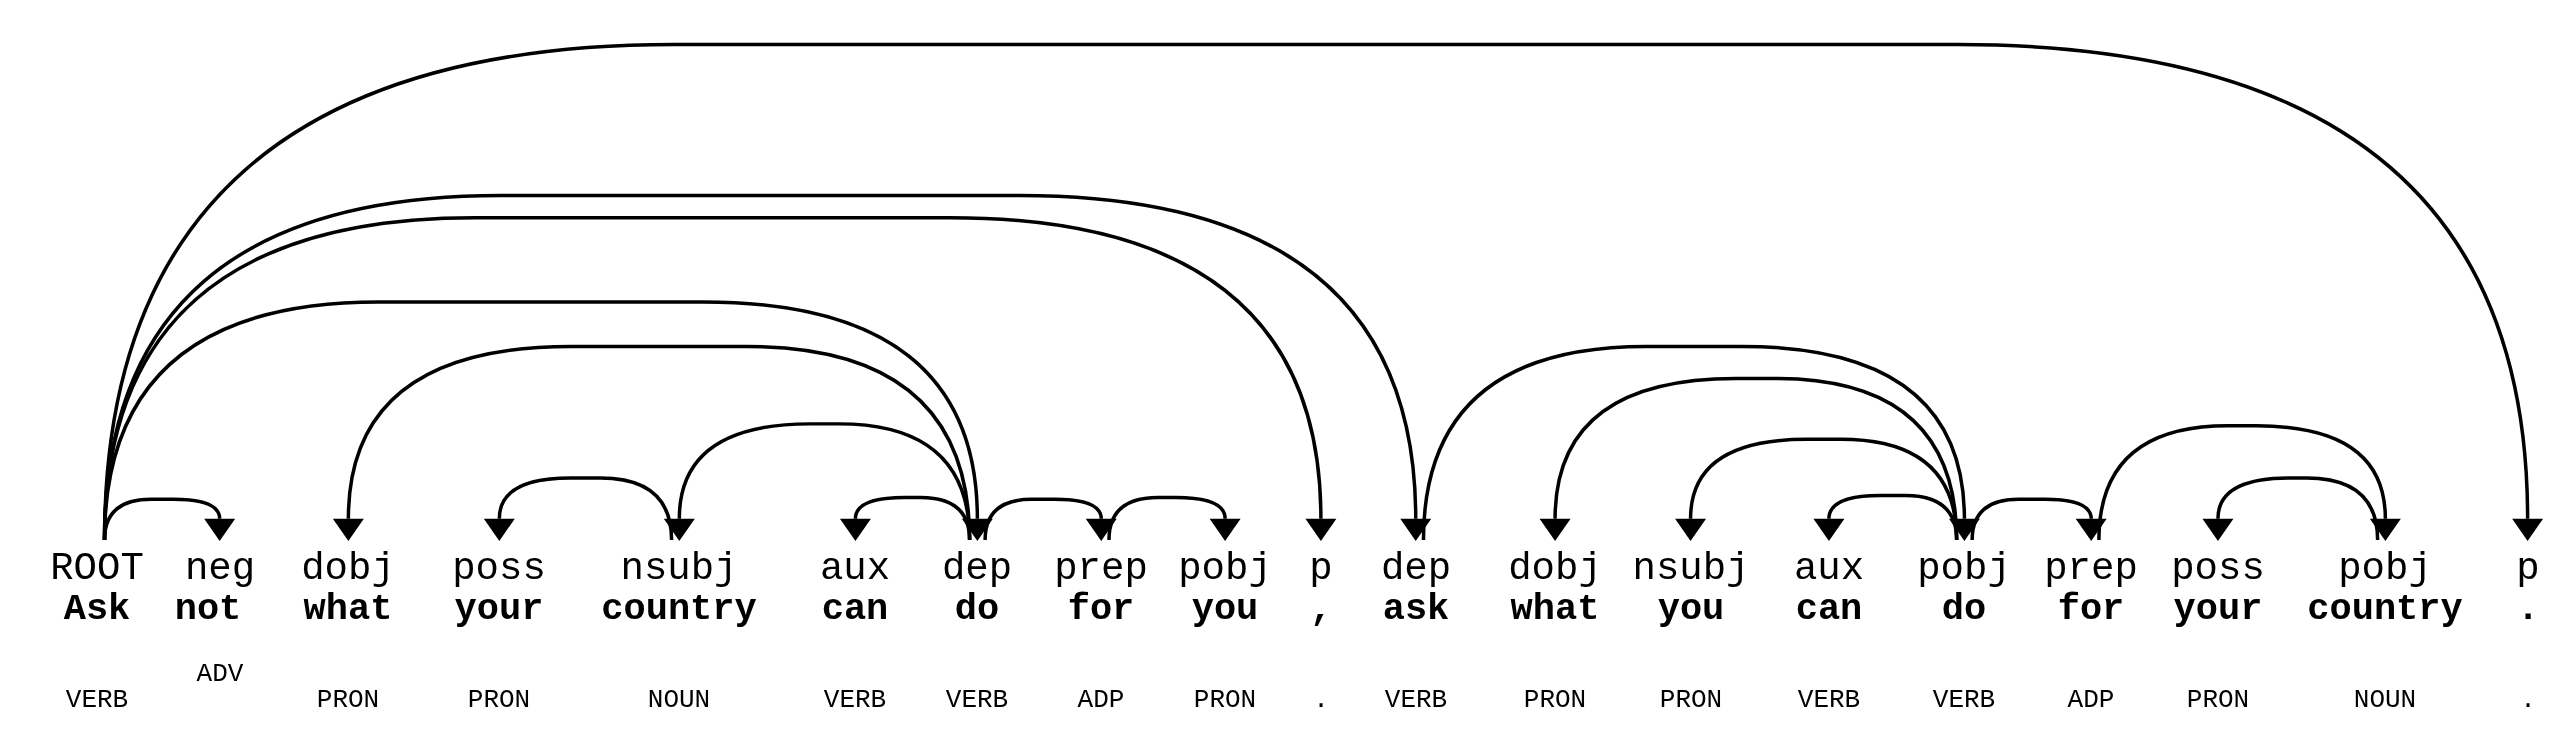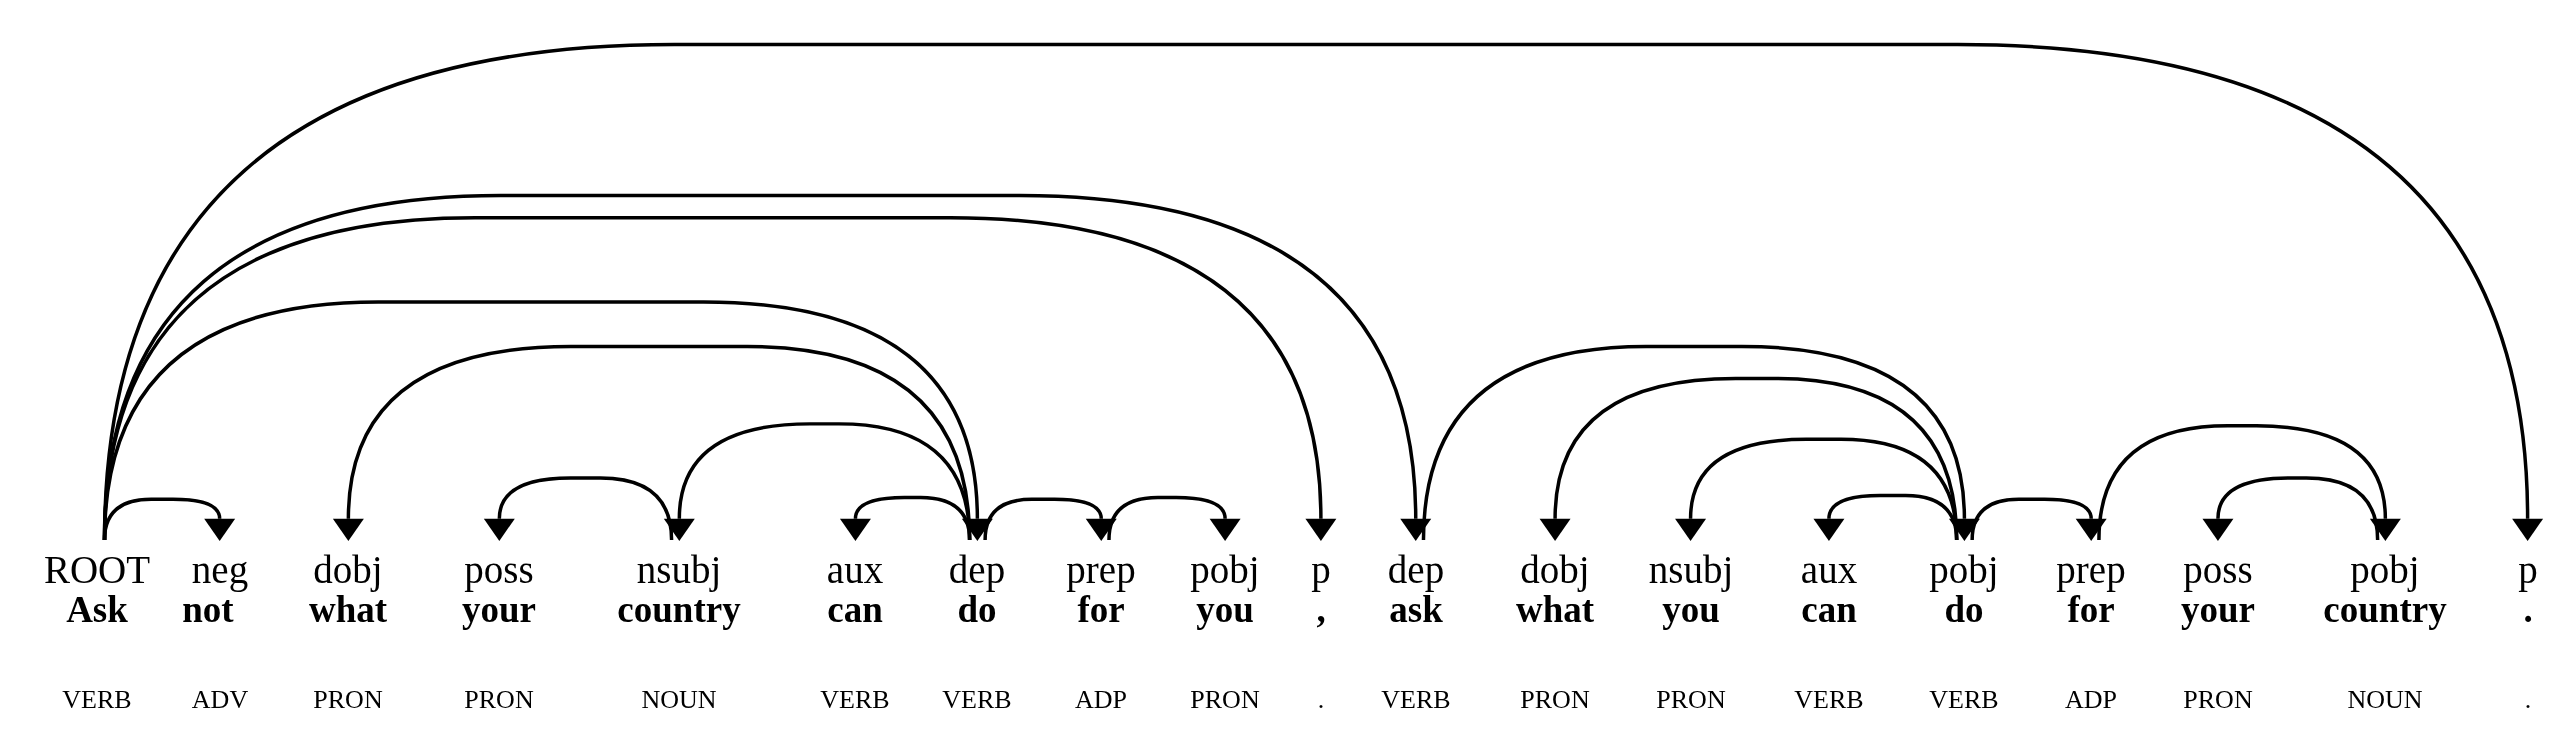--- a/index.html
+++ b/index.html
@@ -9,21 +9,21 @@
     background: #ffffff;
     width: 2576px;
     height: 750px;
     overflow: hidden;
   }
   .stage {
     position: relative;
     width: 2576px;
     height: 738px;
     background: #ffffff;
-    font-family: Liberation Serif, serif;
+    font-family: Liberation Mono, monospace;
   }
   .arcs-canvas {
     position: absolute;
     left: 0;
     top: 0;
   }
   .tokens-layer {
     position: absolute;
     left: 0;
     top: 0;
@@ -131,21 +131,21 @@
         <path class="arc-path" stroke="#000000" stroke-width="3.6" d="M 108 558 Q 108 46 696.8 46 L 2023.2 46 Q 2612 46 2612 536"></path>
         <polygon fill="#000000" points="2596,536 2628,536 2612,559"></polygon>
       </g>
     </svg>
   <div class="tokens-layer">
       <span class="dep-label" style="left: 97px; top: 550px;">ROOT</span>
       <span class="token-word" style="left: 97px; top: 591px;">Ask</span>
       <span class="pos-tag" style="left: 97px; top: 687px;">VERB</span>
       <span class="dep-label" style="left: 220px; top: 550px;">neg</span>
       <span class="token-word" style="left: 208px; top: 591px;">not</span>
-      <span class="pos-tag" style="left: 220px; top: 687px;">ADV</span>
+      <span class="pos-tag" style="left: 220px; top: 661px;">ADV</span>
       <span class="dep-label" style="left: 348px; top: 550px;">dobj</span>
       <span class="token-word" style="left: 348px; top: 591px;">what</span>
       <span class="pos-tag" style="left: 348px; top: 687px;">PRON</span>
       <span class="dep-label" style="left: 499px; top: 550px;">poss</span>
       <span class="token-word" style="left: 499px; top: 591px;">your</span>
       <span class="pos-tag" style="left: 499px; top: 687px;">PRON</span>
       <span class="dep-label" style="left: 679px; top: 550px;">nsubj</span>
       <span class="token-word" style="left: 679px; top: 591px;">country</span>
       <span class="pos-tag" style="left: 679px; top: 687px;">NOUN</span>
       <span class="dep-label" style="left: 855px; top: 550px;">aux</span>

